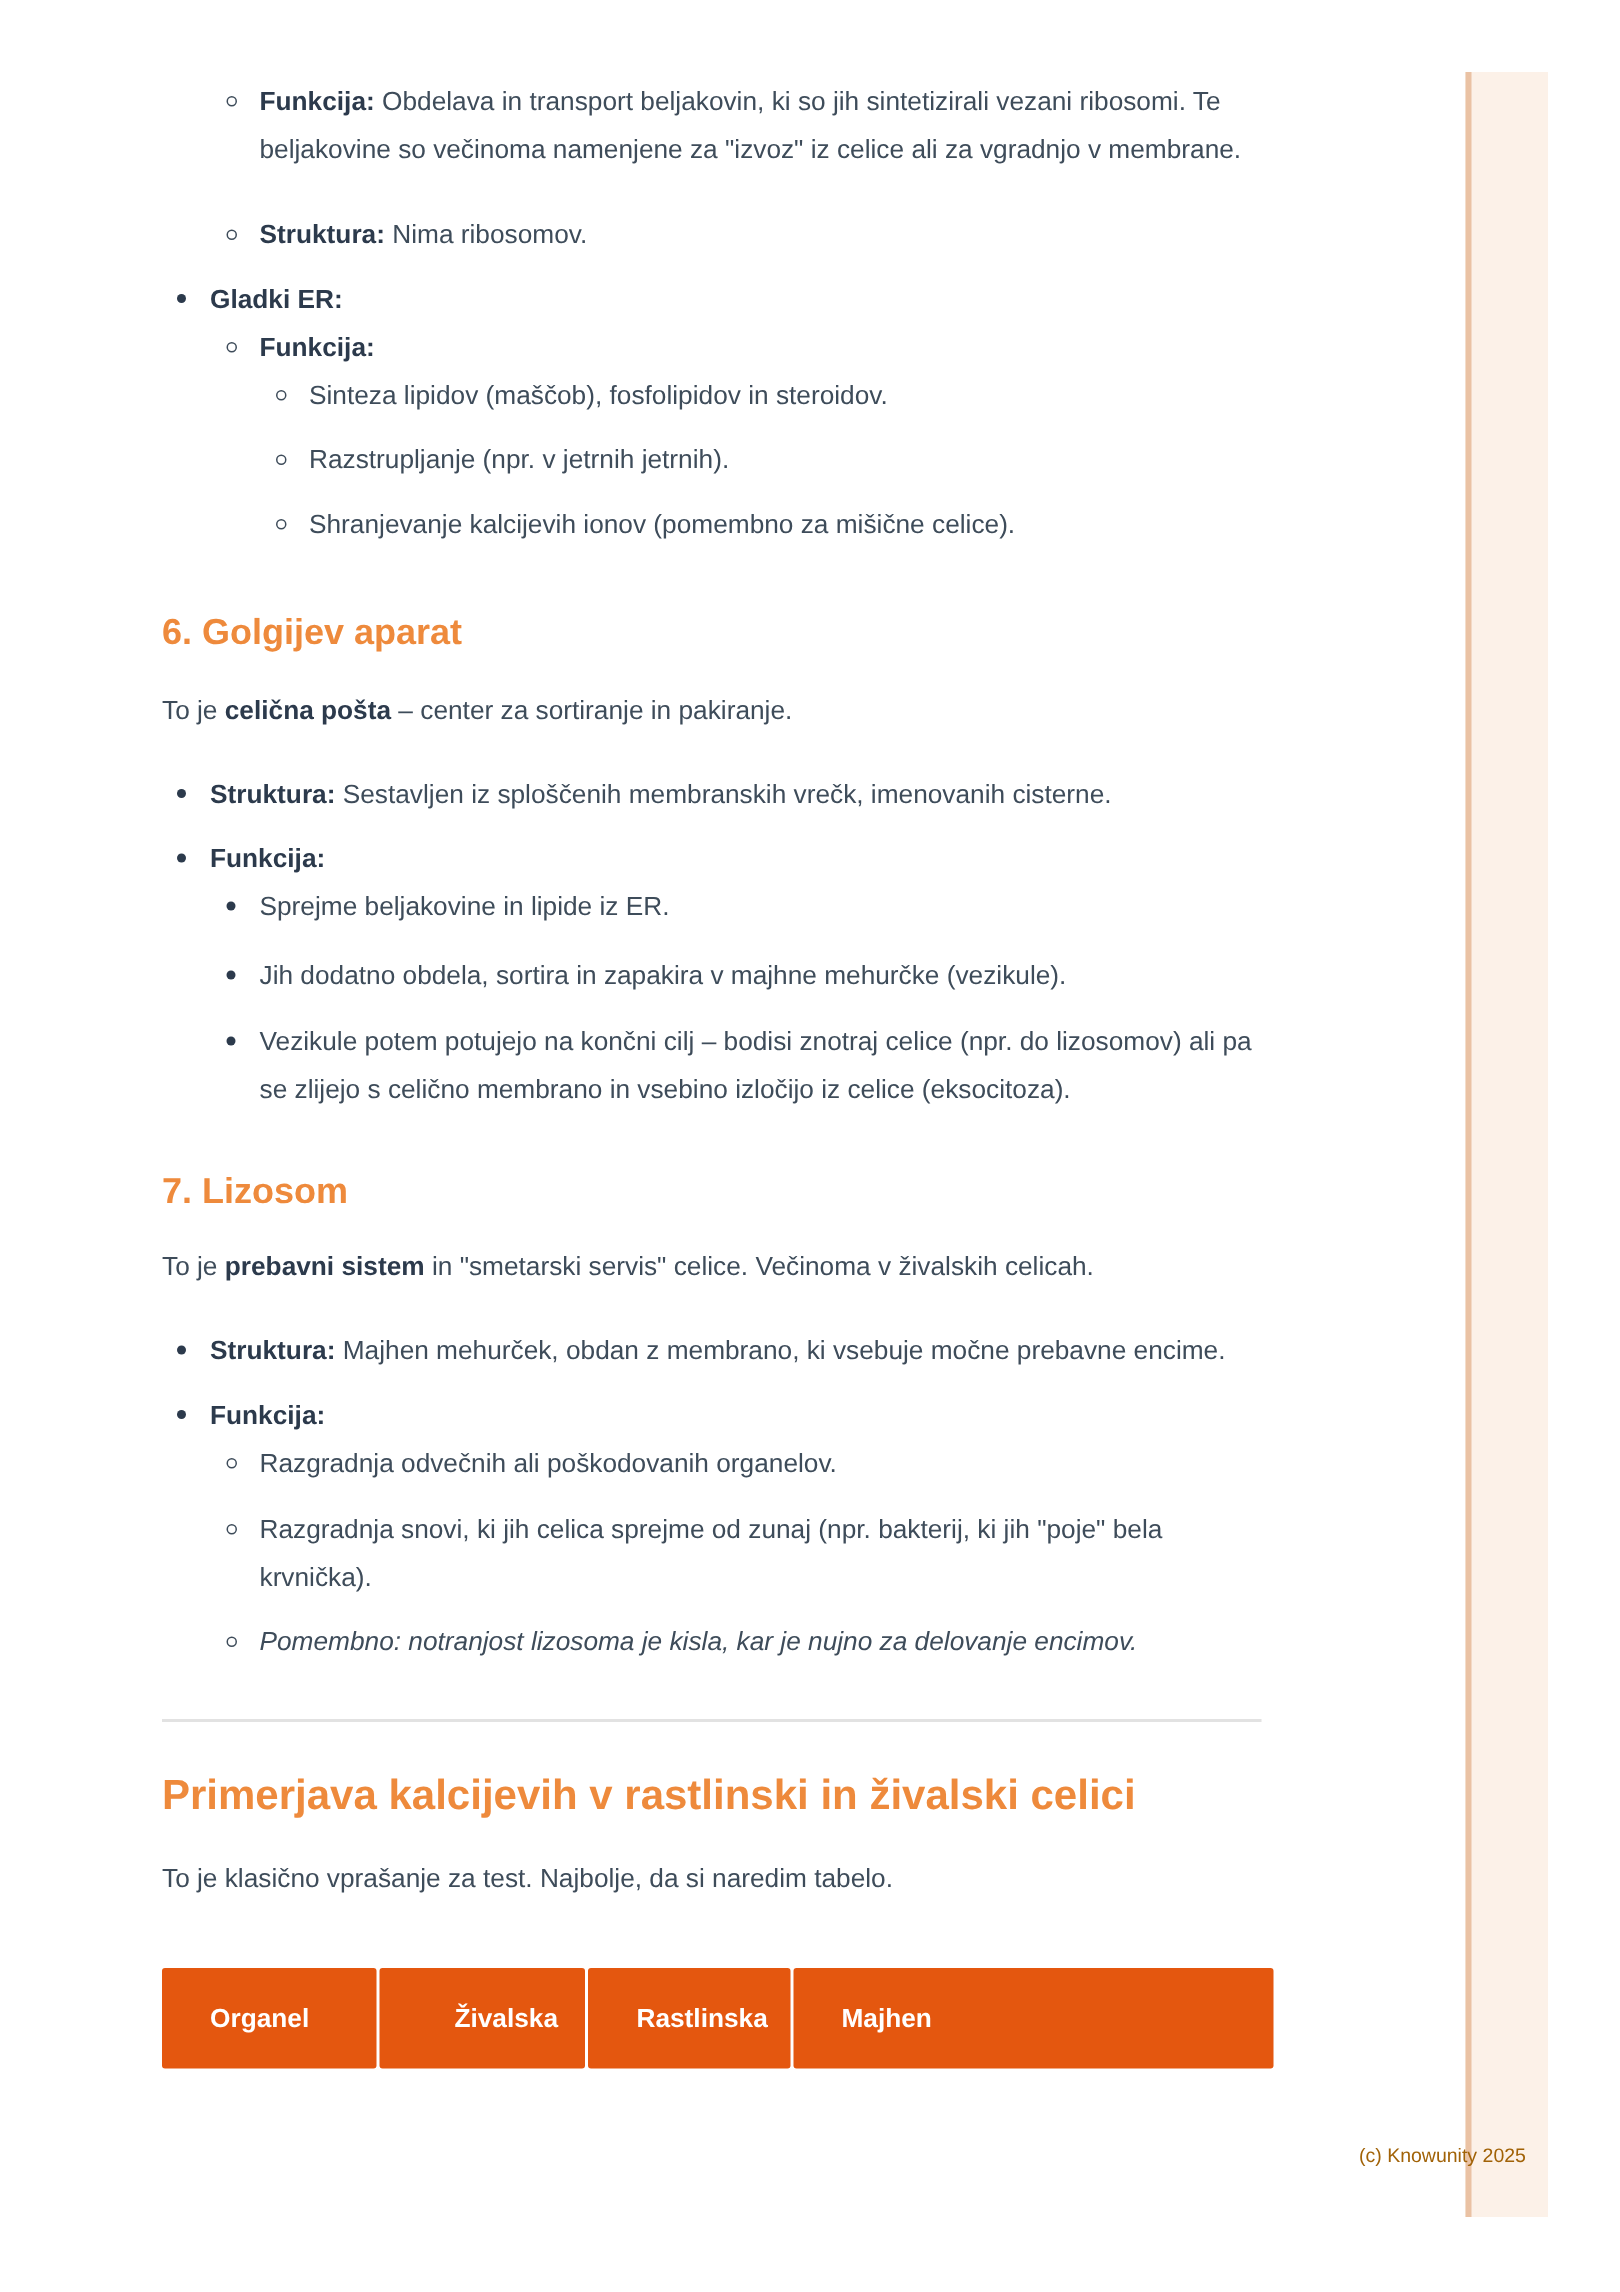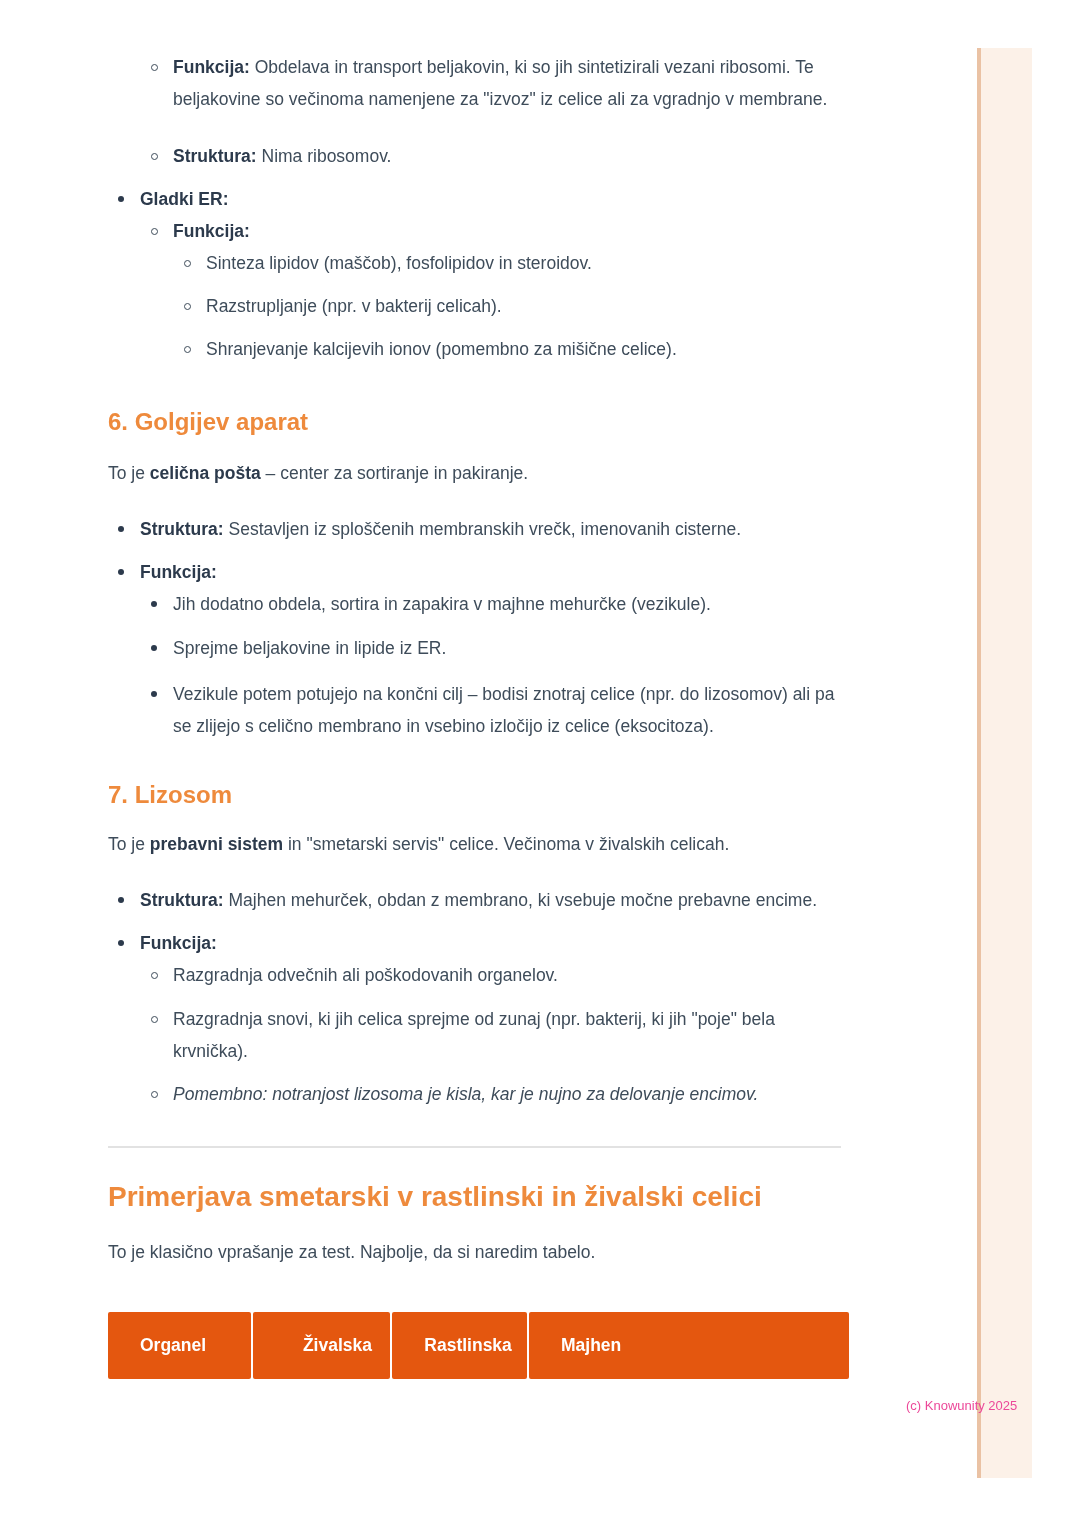--- a/index.html
+++ b/index.html
@@ -13,22 +13,22 @@
   }
   .stripe{
     position:absolute;
     left:977px;top:48px;
     width:51px;height:1430px;
     background:#fcf1e8;
     border-left:4px solid #eac2a4;
   }
   .copyright{
     position:absolute;
-    left:906px;top:1398px;
-    font-size:13px;color:#ec4899;
+    left:906px;top:1429px;
+    font-size:13px;color:#a16207;
     z-index:5;white-space:nowrap;
   }
   .content{
     position:absolute;
     left:108px;top:51px;
     width:741px;
   }
   .txt{font-size:17.5px;line-height:32px;}
   .b{font-weight:700;color:#2c3a4c;}
   .it{font-style:italic;}
@@ -103,46 +103,46 @@
     <div class="li l2 txt">
       <span class="marker ring"></span>
       <span class="b">Funkcija:</span>
     </div>
     <div class="li l3 txt mb11">
       <span class="marker ring"></span>
       <span>Sinteza lipidov (maščob), fosfolipidov in steroidov.</span>
     </div>
     <div class="li l3 txt mb11">
       <span class="marker ring"></span>
-      <span>Razstrupljanje (npr. v bakterij celicah).</span>
+      <span>Razstrupljanje (npr. v jetrnih jetrnih).</span>
     </div>
     <div class="li l3 txt">
       <span class="marker ring"></span>
       <span>Shranjevanje kalcijevih ionov (pomembno za mišične celice).</span>
     </div>
 
     <div class="h3 mt43 mb21">6. Golgijev aparat</div>
     <div class="txt">
       <span>To je </span><span class="b">celična pošta</span><span> – center za sortiranje in pakiranje.</span>
     </div>
     <div class="li l1 txt mt24 mb11">
       <span class="marker dot"></span>
       <span class="b">Struktura:</span><span> Sestavljen iz sploščenih membranskih vrečk, imenovanih cisterne.</span>
     </div>
     <div class="li l1 txt">
       <span class="marker dot"></span>
       <span class="b">Funkcija:</span>
     </div>
+    <div class="li l2 txt mb14">
+      <span class="marker dot"></span>
+      <span>Sprejme beljakovine in lipide iz ER.</span>
+    </div>
     <div class="li l2 txt mb12">
       <span class="marker dot"></span>
       <span>Jih dodatno obdela, sortira in zapakira v majhne mehurčke (vezikule).</span>
-    </div>
-    <div class="li l2 txt mb14">
-      <span class="marker dot"></span>
-      <span>Sprejme beljakovine in lipide iz ER.</span>
     </div>
     <div class="li l2 txt">
       <span class="marker dot"></span>
       <span>Vezikule potem potujejo na končni cilj – bodisi znotraj celice (npr. do lizosomov) ali pa se zlijejo s celično membrano in vsebino izločijo iz celice (eksocitoza).</span>
     </div>
 
     <div class="h3 mt39 mb19">7. Lizosom</div>
     <div class="txt">
       <span>To je </span><span class="b">prebavni sistem</span><span> in "smetarski servis" celice. Večinoma v živalskih celicah.</span>
     </div>
@@ -162,21 +162,21 @@
       <span class="marker ring"></span>
       <span>Razgradnja snovi, ki jih celica sprejme od zunaj (npr. bakterij, ki jih "poje" bela krvnička).</span>
     </div>
     <div class="li l2 txt it">
       <span class="marker ring"></span>
       <span>Pomembno: notranjost lizosoma je kisla, kar je nujno za delovanje encimov.</span>
     </div>
 
     <div class="divider mt36"></div>
 
-    <div class="h2 mt32">Primerjava smetarski v rastlinski in živalski celici</div>
+    <div class="h2 mt32">Primerjava kalcijevih v rastlinski in živalski celici</div>
     <div class="txt" style="margin-top:22px;">To je klasično vprašanje za test. Najbolje, da si naredim tabelo.</div>
 
     <div class="table mt44">
       <div class="th c1">Organel</div>
       <div class="th c2">Živalska</div>
       <div class="th c3">Rastlinska</div>
       <div class="th c4">Majhen</div>
     </div>
 
   </div>

